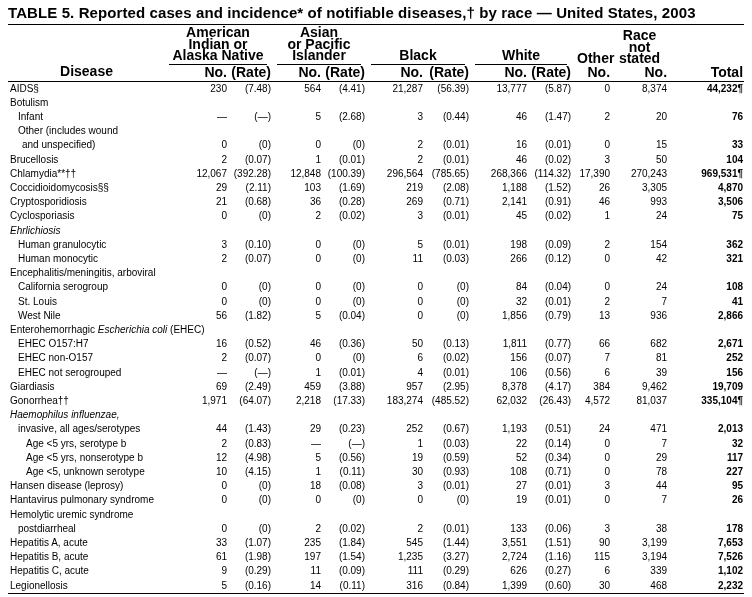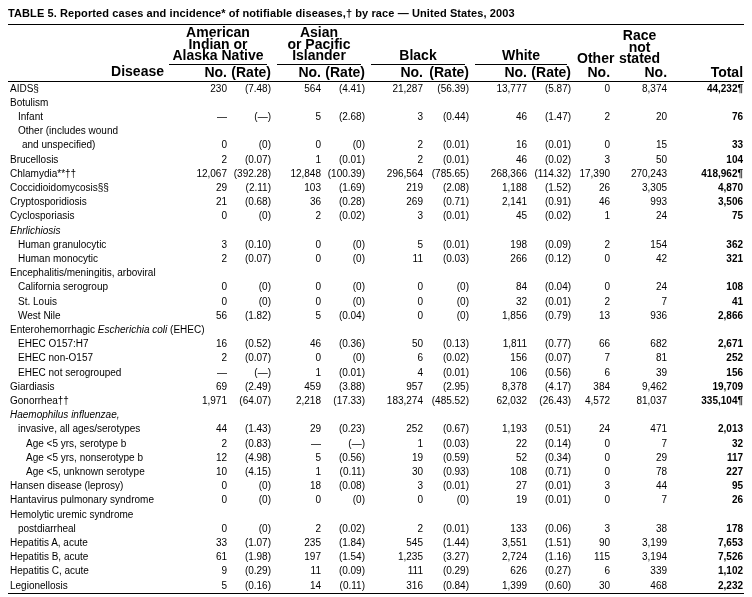--- a/index.html
+++ b/index.html
@@ -5,31 +5,31 @@
   html, body { margin: 0; }
   body {
     width: 752px; height: 597px;
     background: #ffffff; color: #000000;
     font-family: "Liberation Sans", sans-serif;
     padding: 6px 8px 0 8px;
     box-sizing: border-box;
     overflow: hidden;
   }
   #title {
-    font-size: 11px; font-weight: 700; line-height: 14px;
+    font-size: 15px; font-weight: 700; line-height: 14px;
     margin-bottom: 4px; letter-spacing: 0.1px;
   }
   table {
     border-collapse: collapse; table-layout: fixed;
     width: 736px;
     border-top: 1px solid #000; border-bottom: 1px solid #000;
   }
   thead { border-bottom: 1px solid #000; }
   thead th { font-size: 14px; font-weight: 700; vertical-align: bottom; padding: 1px 0 2px 0; }
-  .th-disease { text-align: right; padding-left: 1px; }
+  .th-disease { text-align: center; padding-left: 1px; }
   .th-group { text-align: center; padding: 2px 5px 0 5px; }
   .group-label { line-height: 11.5px; display: block; }
   .underlined { border-bottom: 1px solid #000; padding-bottom: 2px; }
   .th-sub, .th-total { text-align: right; padding-right: 1px; line-height: 13px; }
   tbody td {
     font-size: 10px; line-height: 14.2px; vertical-align: bottom;
     white-space: nowrap; padding: 0;
   }
   .td-disease { text-align: left; }
   .num { text-align: right; padding-right: 1px; }
@@ -162,21 +162,21 @@
         <td class="num">12,067</td>
         <td class="num">(392.28)</td>
         <td class="num">12,848</td>
         <td class="num">(100.39)</td>
         <td class="num">296,564</td>
         <td class="num">(785.65)</td>
         <td class="num">268,366</td>
         <td class="num">(114.32)</td>
         <td class="num">17,390</td>
         <td class="num">270,243</td>
-        <td class="c-total">418,962¶</td>
+        <td class="c-total">969,531¶</td>
       </tr>
       <tr>
         <td class="td-disease" style="padding-left: 2px;">Coccidioidomycosis§§</td>
         <td class="num">29</td>
         <td class="num">(2.11)</td>
         <td class="num">103</td>
         <td class="num">(1.69)</td>
         <td class="num">219</td>
         <td class="num">(2.08)</td>
         <td class="num">1,188</td>

